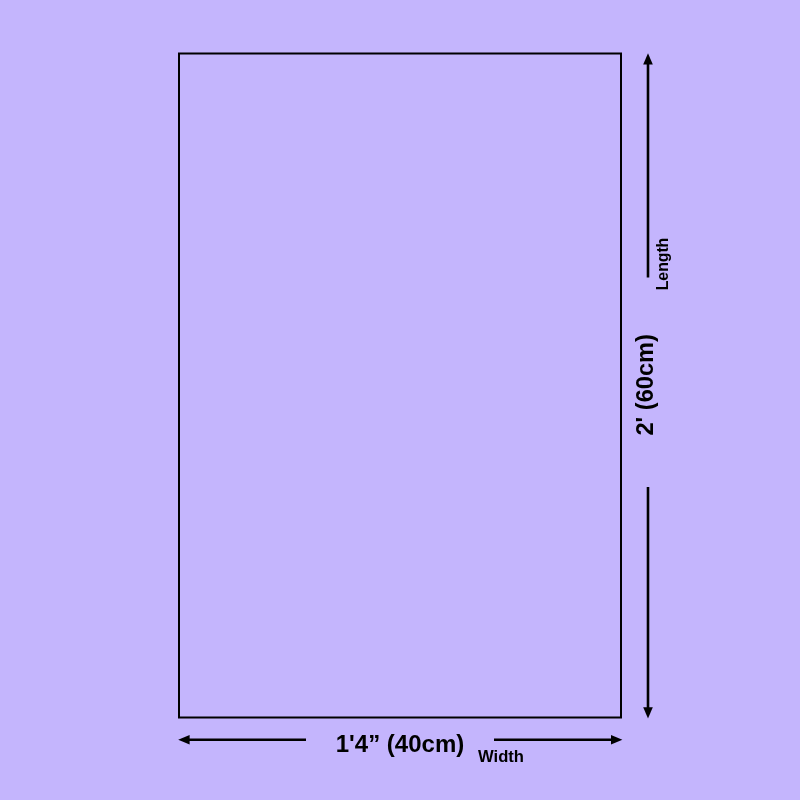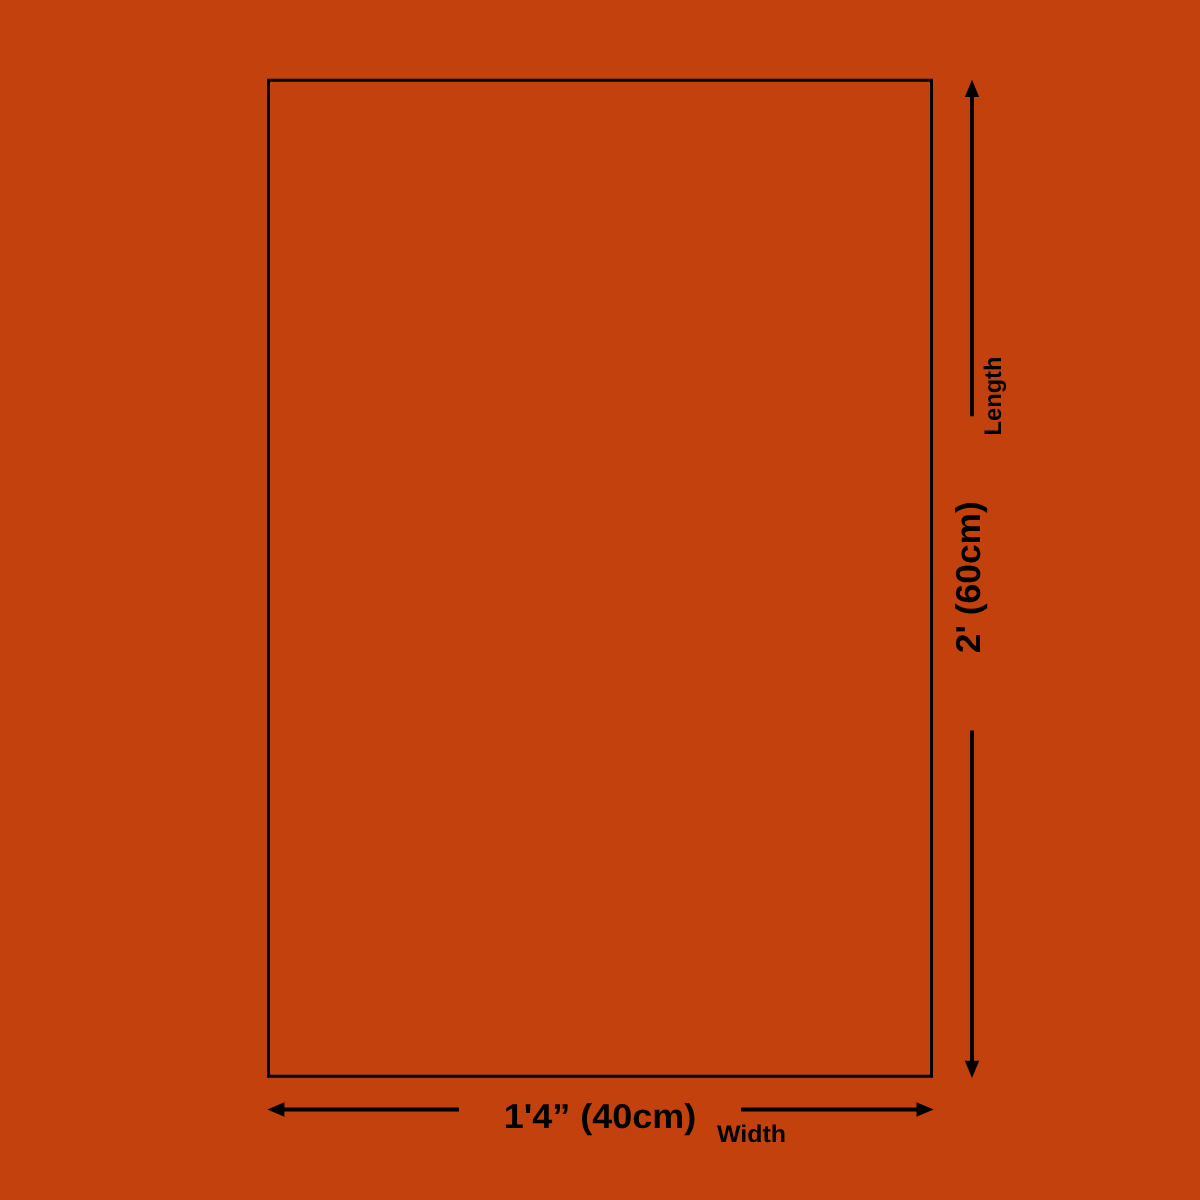--- a/index.html
+++ b/index.html
@@ -1,16 +1,16 @@
 <!DOCTYPE html>
 <html><head>
 <meta charset="utf-8">
 <style>
   html,body{margin:0;padding:0;background:#ffffff;}
-  .canvas{position:relative;width:800px;height:800px;background:#c2410c;overflow:hidden;}
+  .canvas{position:relative;width:800px;height:800px;background:#c4b5fd;overflow:hidden;}
   svg{position:absolute;left:0;top:0;}
   text{font-family:"Liberation Sans",sans-serif;font-weight:bold;fill:#000;}
 </style>
 </head>
 <body>
 <div class="canvas">
 <svg width="800" height="800" viewBox="0 0 800 800">
 
   <rect x="179" y="53.5" width="442" height="664" fill="none" stroke="#000" stroke-width="2"></rect>
 

